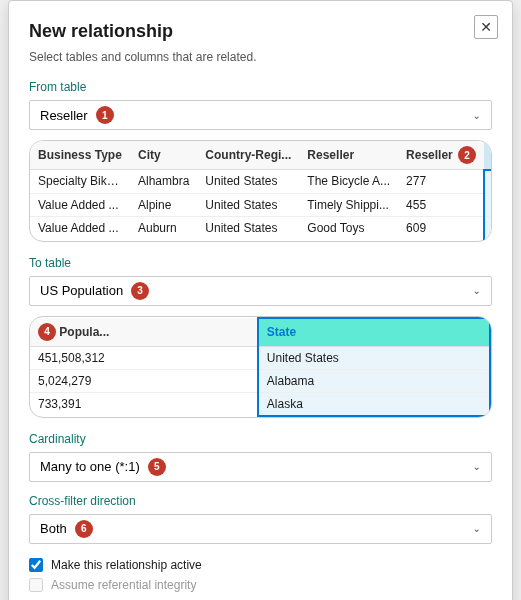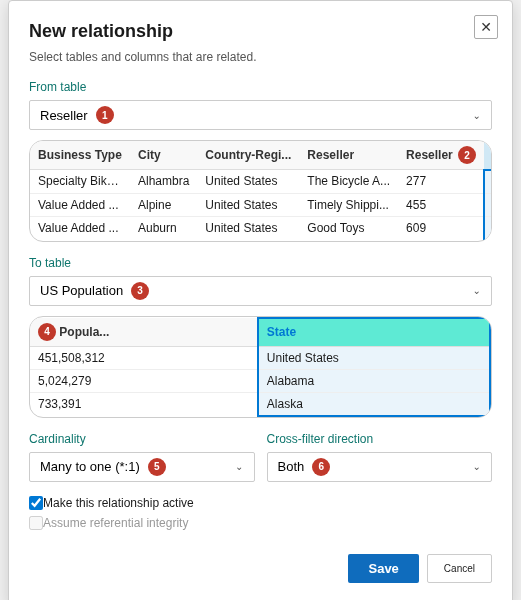--- a/index.html
+++ b/index.html
@@ -151,26 +151,28 @@
       border-right: 2px solid #0078d4;
       border-top: 2px solid #0078d4;
     }
     .bottom-table tbody tr:last-child td.highlighted-state {
       border-bottom: 2px solid #0078d4;
     }
     .cardinality-row {
       display: flex;
       gap: 12px;
       margin-bottom: 14px;
+      flex-direction: column;
     }
     .cardinality-group, .crossfilter-group {
       flex: 1;
     }
     .checkbox-row {
       display: flex;
+      gap: 8px;
       margin-bottom: 6px;
     }
     .checkbox-row input[type="checkbox"] {
       width: 14px;
       height: 14px;
       accent-color: #0078d4;
       cursor: pointer;
     }
     .checkbox-label {
       font-size: 12px;

